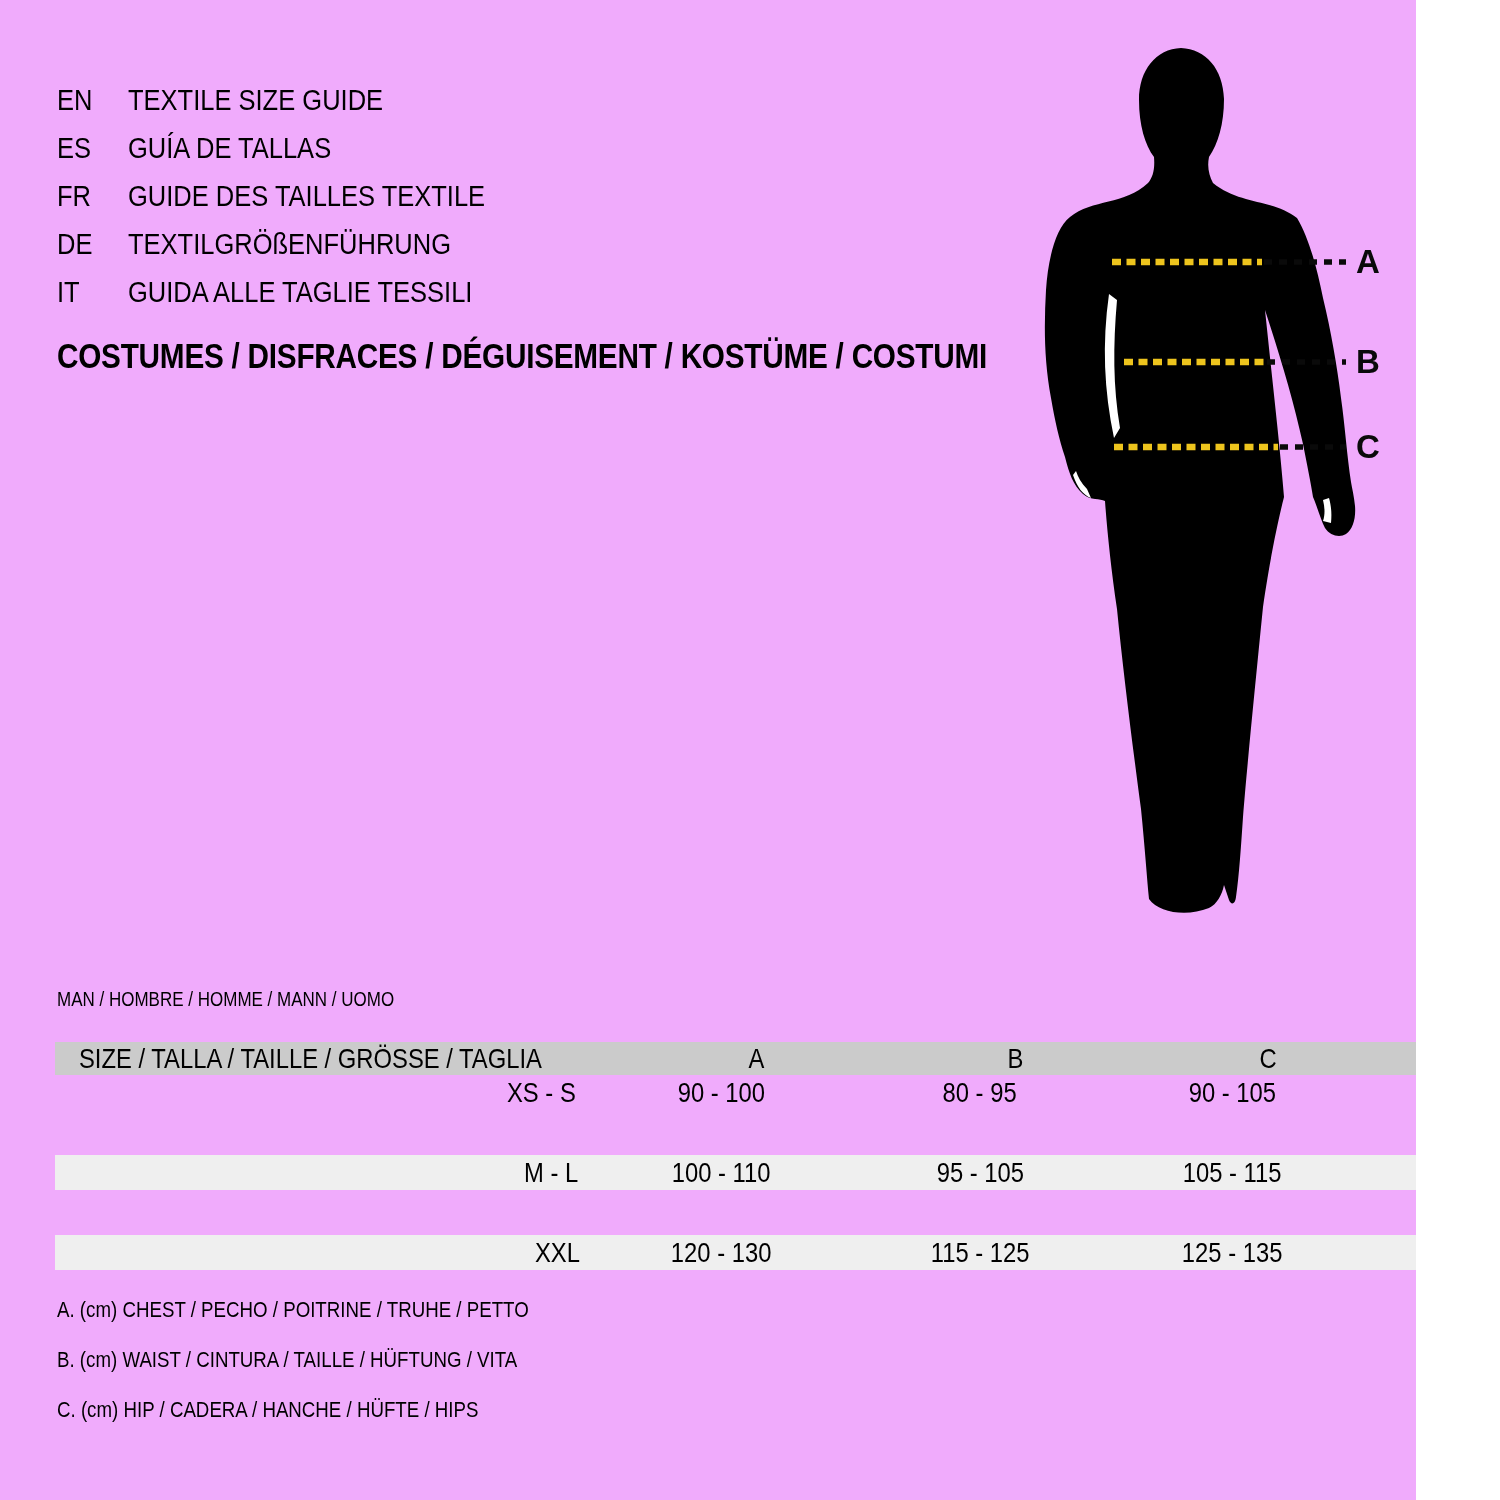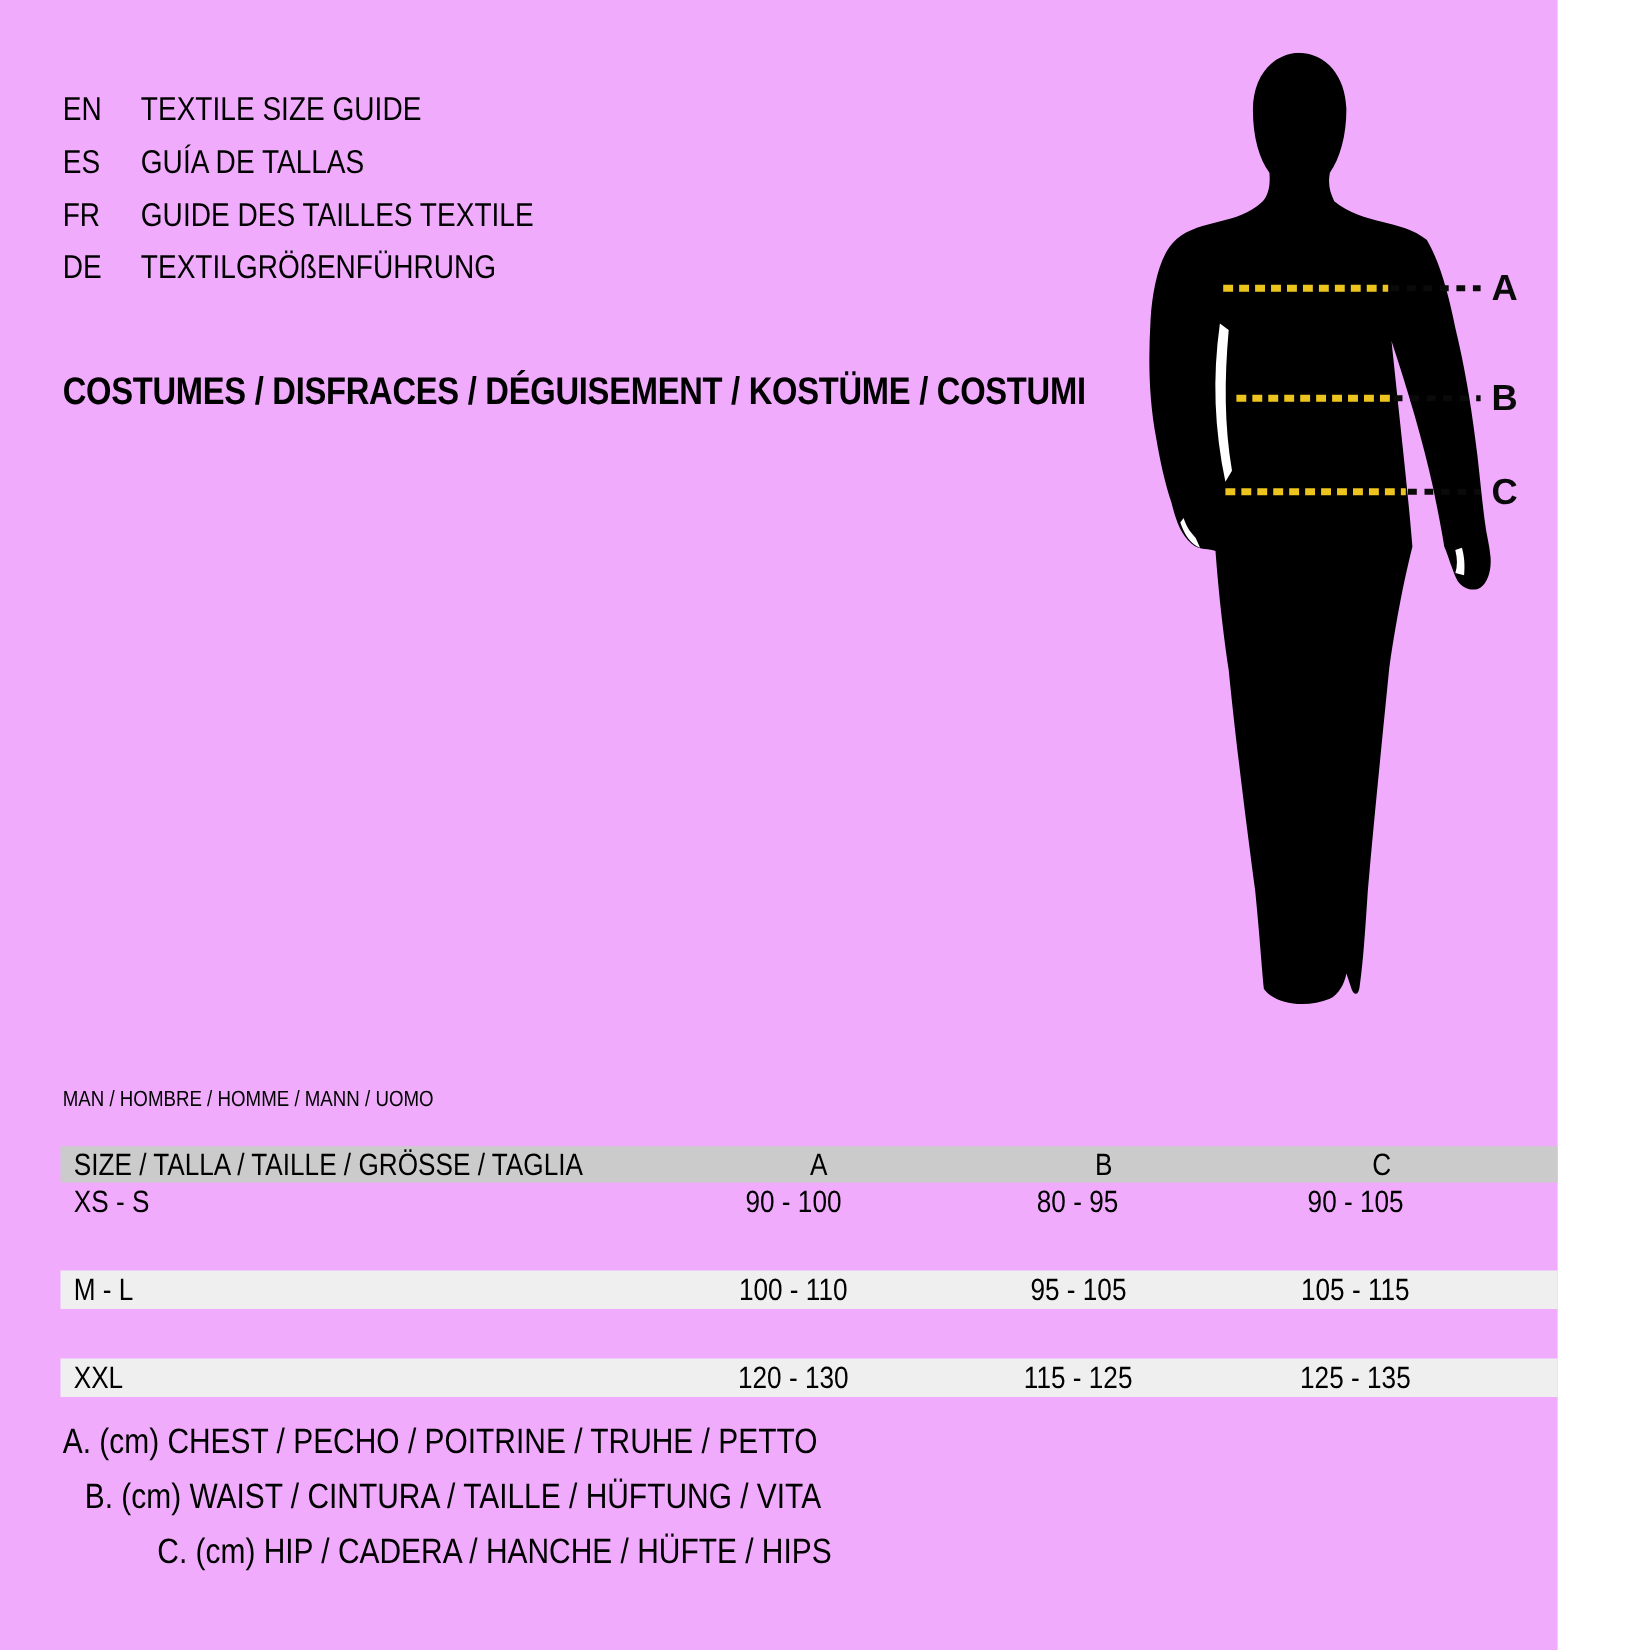--- a/index.html
+++ b/index.html
@@ -24,26 +24,26 @@
   .measure-label{font:bold 33px "Liberation Sans","DejaVu Sans",sans-serif;fill:#0a0a0a;}
 
   
   .section-heading{position:absolute;left:57px;top:988px;font-size:20px;font-weight:500;}
 
   
   .size-table{position:absolute;left:55px;top:1042px;width:1381px;font-size:28px;}
   .t-row{display:grid;grid-template-columns:1fr 266px 252px 252px 78px;height:35px;align-items:center;}
   .t-row.header{height:33px;background:#cbcbcb;font-weight:500;}
   .t-row.alt{background:#efefef;margin-top:45px;}
-  .cell-label{padding-left:12px;text-align:left;text-decoration:underline;}
+  .cell-label{padding-left:24px;text-align:right;text-decoration:underline;}
   .cell-val{text-align:center;}
 
   
   .notes{position:absolute;left:57px;top:1285px;}
-  .note-line{height:50px;display:flex;align-items:center;font-size:32px;font-weight:500;justify-content:flex-end;}
+  .note-line{height:50px;display:flex;align-items:center;font-size:22px;font-weight:500;}
 </style>
 </head>
 <body>
 
 <div class="canvas">
 
   <div class="lang-list">
     <div class="lang-row">
       <span class="lang-code"><span class="cond">EN</span></span>
       <span class="cond">TEXTILE SIZE GUIDE</span>
@@ -52,20 +52,24 @@
       <span class="lang-code"><span class="cond">ES</span></span>
       <span class="cond">GUÍA DE TALLAS</span>
     </div>
     <div class="lang-row">
       <span class="lang-code"><span class="cond">FR</span></span>
       <span class="cond">GUIDE DES TAILLES TEXTILE</span>
     </div>
     <div class="lang-row">
       <span class="lang-code"><span class="cond">DE</span></span>
       <span class="cond">TEXTILGRÖßENFÜHRUNG</span>
+    </div>
+    <div class="lang-row">
+      <span class="lang-code"><span class="cond">IT</span></span>
+      <span class="cond">GUIDA ALLE TAGLIE TESSILI</span>
     </div>
   </div>
 
   <h1 class="category"><span class="cond">COSTUMES / DISFRACES / DÉGUISEMENT / KOSTÜME / COSTUMI</span></h1>
 
   <div class="figure">
     <svg viewBox="0 0 345 870" width="345" height="870">
 
       <path fill="#000000" d="
         M141,0

